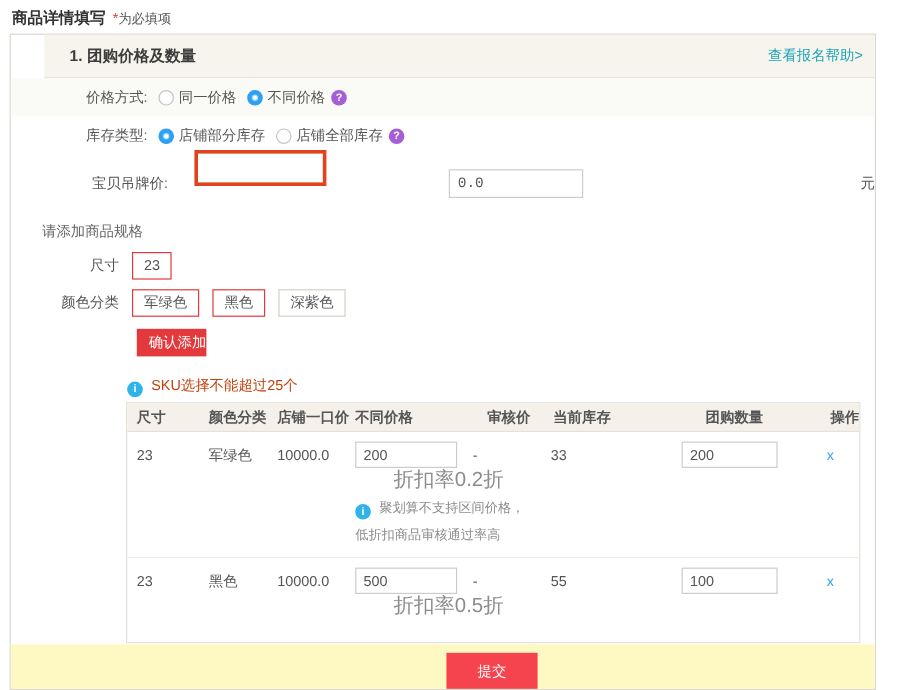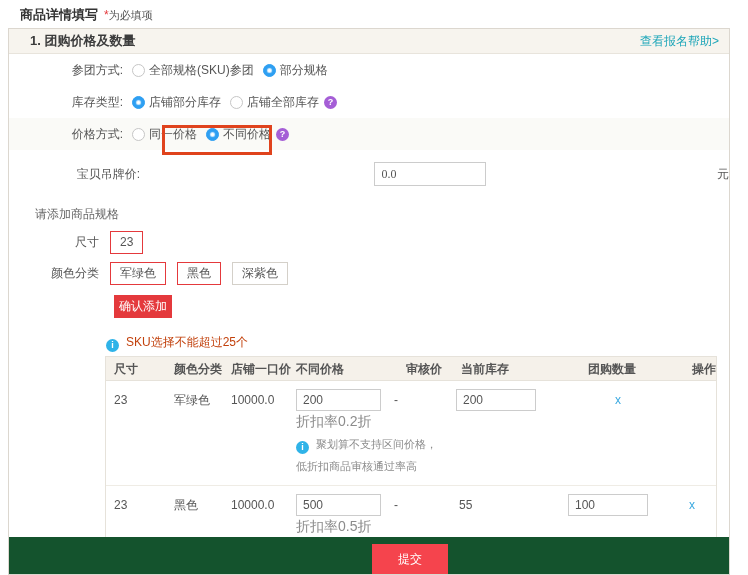--- a/index.html
+++ b/index.html
@@ -1,30 +1,30 @@
 <!DOCTYPE html>
 <html><head>
 <meta charset="utf-8">
 <style>
   * { margin:0; padding:0; box-sizing:border-box; }
   html,body { width:748px; height:575px; overflow:hidden; background:#fff;
     font-family:"Liberation Sans","DejaVu Sans",sans-serif; font-size:12px; color:#555; }
   body { position:relative; }
 
   
-  .topbar { position:absolute; left:10px; top:4px; height:22px; line-height:22px; white-space:nowrap;margin-left:10px; }
+  .topbar { position:absolute; left:10px; top:4px; height:22px; line-height:22px; white-space:nowrap; }
   .topbar .title { font-size:13px; font-weight:bold; color:#333; }
   .topbar .star { color:#e4393c; margin-left:6px; font-size:12px; }
   .topbar .req { color:#555; font-size:11px; }
 
   
   .panel { position:absolute; left:8px; top:28px; width:722px; height:547px;
     background:#fff; border:1px solid #dcd7cf; }
-  .panel-header { height:25px; background:#f7f4ee; border-bottom:1px solid #e8e4dc;
-    display:flex; align-items:center; justify-content:space-between; padding:0 10px 0 21px; }
+  .panel-header { height:36px; background:#f7f4ee; border-bottom:1px solid #e8e4dc;
+    display:flex; align-items:center; justify-content:space-between; padding:0 10px 0 21px;margin-left:28px; }
   .panel-header .sect { font-size:13px; font-weight:bold; color:#3c3c3c; }
   .panel-header .help { font-size:12px; color:#1ca5b8; text-decoration:none; }
 
   
   .warning { margin:10px 0 2px 47px; height:20px; line-height:16px;
     color:#e4393c; font-size:11px; white-space:nowrap; }
   .warnicon { display:inline-block; width:13px; height:13px; border-radius:50%;
     background:#e4393c; color:#fff; font-size:9px; font-weight:bold; line-height:13px;
     text-align:center; vertical-align:-2px; margin-right:5px; }
   .warnicon::after { content:"!"; }
@@ -41,34 +41,34 @@
   .radio.sel::after { content:""; position:absolute; left:4px; top:4px; width:3px; height:3px;
     border-radius:50%; background:#fff; box-shadow:0 0 1px 1px #d9efff; }
   .qicon { display:inline-block; width:13px; height:13px; border-radius:50%;
     background:#a55ed6; color:#fff; font-size:9px; font-weight:bold; line-height:13px;
     text-align:center; margin-left:5px; }
   .qicon::after { content:"?"; }
 
   .frow.tagprice { height:40px; margin-top:4px;justify-content:space-between; }
   .frow.tagprice .flabel { width:131px; }
   .tag-input { width:112px; height:24px; border:1px solid #ccc; margin-left:8px;
-    padding-left:7px; font-size:12px; color:#555; font-family:Liberation Serif, serif; }
+    padding-left:7px; font-size:12px; color:#555; font-family:Liberation Mono, monospace; }
   .unit { margin-left:6px; color:#555; }
 
   .spec-hint { margin:12px 0 0 26px; color:#666; }
   .specrow { display:flex; align-items:center; margin-top:8px; }
   .specrow .slabel { width:90px; text-align:right; color:#555; flex:none; }
   .specbox { display:inline-block; min-width:30px; padding:0 9px; height:23px; line-height:21px;
     border:1px solid #d4d0c9; background:#fff; text-align:center; color:#555;
     margin-left:11px; cursor:pointer; }
   .specbox.sel { border-color:#e4393c; }
 
   .confirm-btn { display:inline-block; margin:10px 0 0 105px; width:58px; height:23px;
     background:#e4393c; color:#fff; border:none; font-size:12px; cursor:pointer;
-    font-family:inherit; }
+    font-family:inherit;text-align:right; }
 
   .sku-note { margin:16px 0 0 97px; color:#c2410c; }
   .iicon { display:inline-block; width:13px; height:13px; border-radius:50%;
     background:#2fb3e8; color:#fff; font-size:9px; font-weight:bold; font-style:normal;
     line-height:13px; text-align:center; vertical-align:-2px; margin-right:7px; }
   .iicon::after { content:"i"; }
 
   
   .sku-table { margin:4px 0 0 96px; width:612px; border:1px solid #e6e2da; background:#fff; }
   .trow { display:grid; grid-template-columns:60px 57px 65px 95px 65px 112px 100px 1fr;
@@ -80,26 +80,26 @@
   .tbody { padding-top:8px; padding-bottom:8px; align-items:start; }
   .tbody .cell { line-height:22px; color:#555; }
   .tbody .c5, .tbody .c6 { padding-left:3px; }
   .tbody .c8 { text-align:center; }
   .tbody + .tbody { border-top:1px solid #efece5; }
   .row1 { min-height:73px; } .row2 { min-height:71px; }
   .price-input { width:85px; height:22px; border:1px solid #ccc; padding-left:6px;
     font-size:12px; color:#555; font-family:inherit; display:block; }
   .qty-input { width:80px; height:22px; border:1px solid #ccc; padding-left:6px;
     font-size:12px; color:#555; font-family:inherit; display:block; }
-  .discount { margin-top:5px; color:#8c8c8c; font-size:14px; line-height:14px; white-space:nowrap; }
+  .discount { margin-top:5px; color:#8c8c8c; font-size:17px; line-height:14px; white-space:nowrap;margin-left:32px; }
   .tip { margin-top:20px; color:#8c8c8c; font-size:11px; line-height:16px; white-space:nowrap; }
   .del-x { color:#3aa9e0; text-decoration:none; font-size:12px; }
 
   
-  .panel-footer { position:absolute; left:0; right:0; bottom:0; height:37px; background:#14532d; }
+  .panel-footer { position:absolute; left:0; right:0; bottom:0; height:37px; background:#fef9c3; }
   .submit-btn { position:absolute; left:363px; top:7px; width:76px; height:30px;
     background:#f5444d; color:#fff; border:none; font-size:12px; cursor:pointer;
     font-family:inherit; }
 
   
   .annotation { position:absolute; left:162px; top:125px; width:110px; height:30px;
     border:3px solid #e0431d; z-index:20; pointer-events:none; }
 </style>
 </head>
 <body>
@@ -108,54 +108,43 @@
   <span class="title">商品详情填写</span><span class="star">*</span><span class="req">为必填项</span>
 </div>
 
 <div class="panel">
   <div class="panel-header">
     <span class="sect">1. 团购价格及数量</span>
     <a class="help" href="#">查看报名帮助&gt;</a>
   </div>
 
 
-  <div class="frow">
-    <span class="flabel">参团方式:</span>
+
+  <div class="frow shade">
+    <span class="flabel">价格方式:</span>
     <label class="opt">
       <span class="radio"></span>
-      <span class="olabel">全部规格(SKU)参团</span>
+      <span class="olabel">同一价格</span>
     </label>
     <label class="opt">
       <span class="radio sel"></span>
-      <span class="olabel">部分规格</span>
-    </label>
+      <span class="olabel">不同价格</span>
+    </label>
+    <span class="qicon"></span>
   </div>
 
   <div class="frow">
     <span class="flabel">库存类型:</span>
     <label class="opt">
       <span class="radio sel"></span>
       <span class="olabel">店铺部分库存</span>
     </label>
     <label class="opt">
       <span class="radio"></span>
       <span class="olabel">店铺全部库存</span>
-    </label>
-    <span class="qicon"></span>
-  </div>
-
-  <div class="frow shade">
-    <span class="flabel">价格方式:</span>
-    <label class="opt">
-      <span class="radio"></span>
-      <span class="olabel">同一价格</span>
-    </label>
-    <label class="opt">
-      <span class="radio sel"></span>
-      <span class="olabel">不同价格</span>
     </label>
     <span class="qicon"></span>
   </div>
 
   <div class="frow tagprice">
     <span class="flabel">宝贝吊牌价:</span>
     <input class="tag-input" type="text" value="0.0" style="">
     <span class="unit">元</span>
   </div>
 
@@ -195,20 +184,21 @@
       <span class="cell c1">23</span>
       <span class="cell c2">军绿色</span>
       <span class="cell c3">10000.0</span>
       <span class="cell c4">
         <input class="price-input" type="text" value="200" style="">
         <span class="discount">折扣率0.2折</span>
         <span class="tip"><span class="iicon"></span><span>聚划算不支持区间价格，</span></span>
         <span class="tip">低折扣商品审核通过率高</span>
       </span>
       <span class="cell c5">-</span>
+      <span class="cell c6">33</span>
       <span class="cell c7">
         <input class="qty-input" type="text" value="200" style="">
       </span>
       <span class="cell c8">
         <a class="del-x" href="#">x</a>
       </span>
     </div>
 
     <div class="trow tbody row2">
       <span class="cell c1">23</span>

